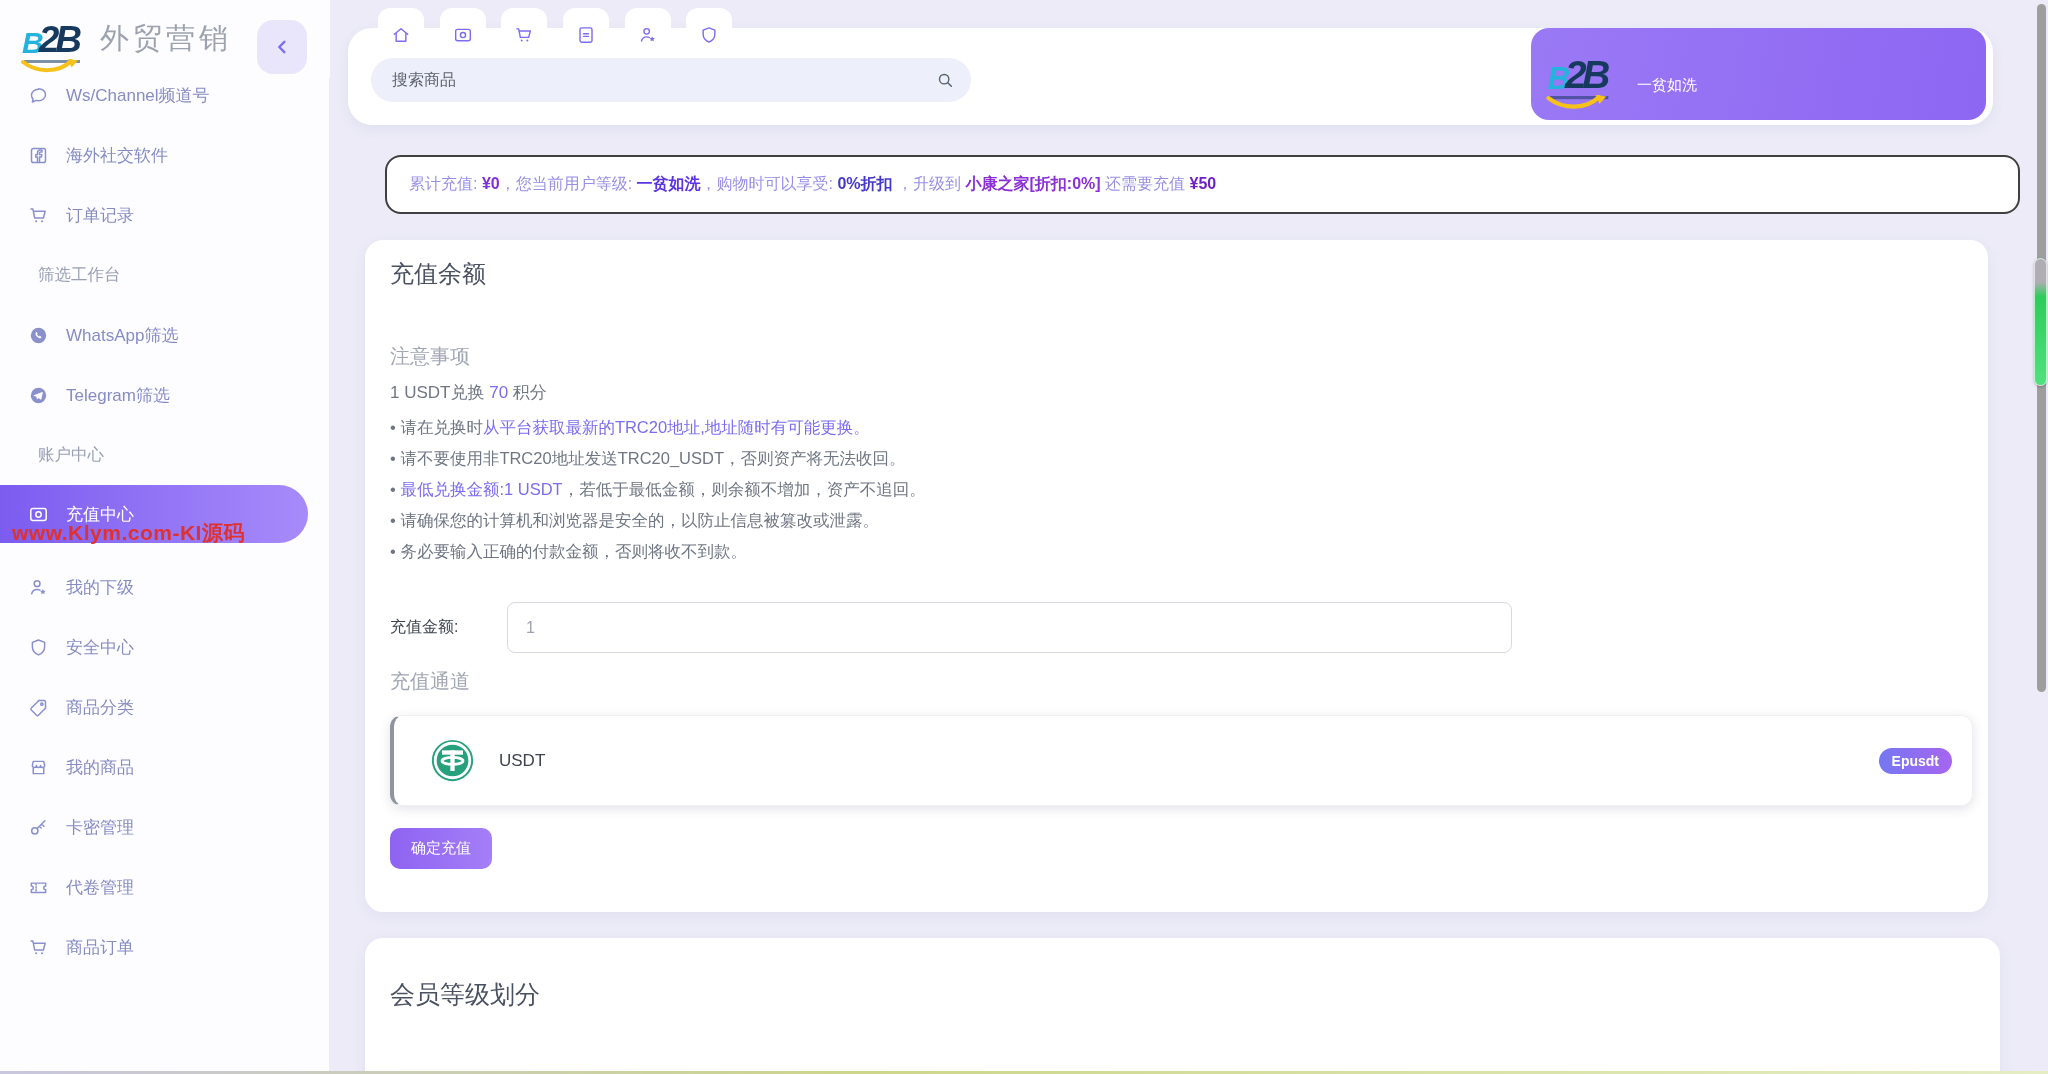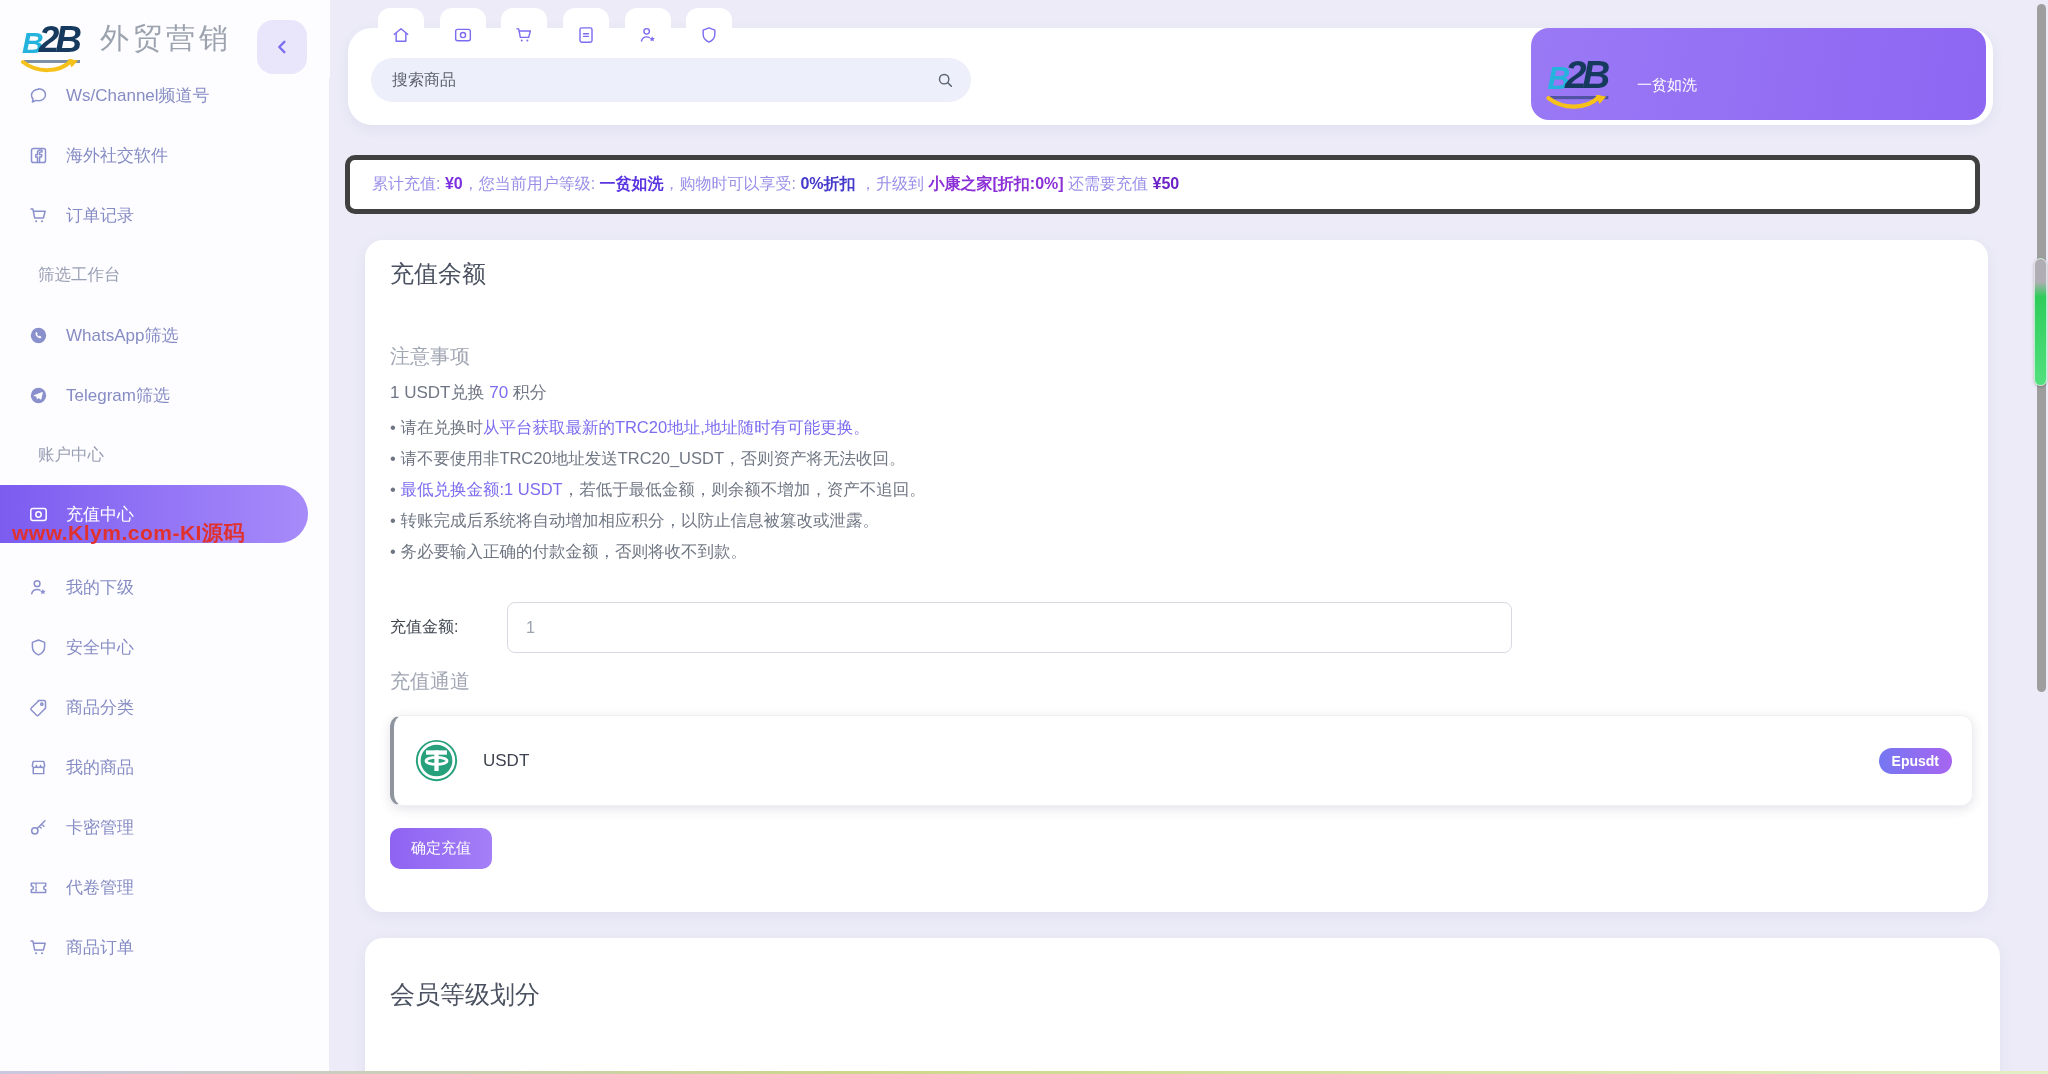--- a/index.html
+++ b/index.html
@@ -58,22 +58,22 @@
                      font-family:"Liberation Sans","DejaVu Sans",sans-serif; }
   .searchbar input::placeholder { color:#5d6470; opacity:1; }
   .search-ic { width:20px; height:20px; color:#55606e; margin-right:16px; cursor:pointer; }
   .user-badge { position:absolute; left:1183px; top:0; width:455px; height:92px;
                 border-radius:18px; background:linear-gradient(100deg,#9a79f5,#8d66f2);
                 display:flex; align-items:center; padding-left:18px; cursor:pointer; }
   .user-badge .b2b-logo { transform:scale(1.05); }
   .user-level { color:#ffffff; font-size:15px; margin-left:26px; margin-top:22px; }
 
   
-  .notice { position:absolute; left:345px; top:155px; width:1635px; height:59px;
-            background:#ffffff; border:5px solid #404040; border-radius:10px;
+  .notice { position:absolute; left:385px; top:155px; width:1635px; height:59px;
+            background:#ffffff; border:2px solid #404040; border-radius:16px;
             display:flex; align-items:center; padding-left:22px; font-size:16px; }
   .np  { color:#998fe8; }
   .nb  { font-weight:bold; }
   .nb1 { color:#7b2fe0; } .nb2 { color:#5a35e0; } .nb3 { color:#4338ca; }
   .nb4 { color:#8b2fd6; } .nb5 { color:#6d21c8; }
 
   
   .main-card { position:absolute; left:365px; top:240px; width:1623px; height:672px;
                background:#ffffff; border-radius:18px;
                box-shadow:0 4px 16px rgba(80,70,150,.06); }
@@ -86,21 +86,21 @@
   .notes li::before { content:"• "; color:#6f7683; }
   .amount-row { position:absolute; left:25px; top:362px; display:flex; align-items:center; }
   .amount-label { width:117px; font-size:16px; color:#3f4650; }
   .amount-input { width:1005px; height:51px; border:1px solid #d7dae0; border-radius:8px;
                   padding-left:18px; font-size:16px; color:#9ca3af; outline:none;
                   font-family:"Liberation Sans","DejaVu Sans",sans-serif; }
   .channel-title { position:absolute; left:25px; top:428px; font-size:20px; color:#a2a7b4; }
   .usdt-card { position:absolute; left:25px; top:475px; width:1583px; height:91px;
                background:#ffffff; border:1px solid #f0f0f4; border-left:4px solid #8f959e;
                border-radius:12px; box-shadow:0 3px 12px rgba(60,60,90,.14);
-               display:flex; align-items:center; padding-left:20px; cursor:pointer; }
+               display:flex; align-items:center; padding-left:36px; cursor:pointer; }
   .tether { width:45px; height:45px; }
   .usdt-name { margin-left:24px; font-size:17px; color:#3c434e; }
   .epusdt-badge { position:absolute; right:20px; top:50%; transform:translateY(-50%);
                   background:linear-gradient(90deg,#7577f2,#a765f0); color:#ffffff;
                   font-size:14px; font-weight:bold; padding:5px 13px; border-radius:14px; }
   .submit-btn { position:absolute; left:25px; top:588px; width:102px; height:41px;
                 border:none; border-radius:10px; color:#ffffff; font-size:15px;
                 background:linear-gradient(90deg,#8e63f2,#a47ff7); cursor:pointer;
                 font-family:Liberation Sans, sans-serif; }
 
@@ -315,21 +315,21 @@
   <div class="main-card">
     <div class="rc-title">充值余额</div>
     <div class="notes-title">注意事项</div>
     <div class="exchange">
       <span>1 USDT兑换 </span><span class="hl">70</span><span> 积分</span>
     </div>
     <ul class="notes">
       <li><span>请在兑换时</span><span class="hl">从平台获取最新的TRC20地址,地址随时有可能更换。</span><span></span></li>
       <li><span>请不要使用非TRC20地址发送TRC20_USDT，否则资产将无法收回。</span><span class="hl"></span><span></span></li>
       <li><span></span><span class="hl">最低兑换金额:1 USDT</span><span>，若低于最低金额，则余额不增加，资产不追回。</span></li>
-      <li><span>转账完成后系统将自动增加相应积分，以防止信息被篡改或泄露。</span><span class="hl"></span><span></span></li>
+      <li><span>请确保您的计算机和浏览器是安全的，以防止信息被篡改或泄露。</span><span class="hl"></span><span></span></li>
       <li><span>务必要输入正确的付款金额，否则将收不到款。</span><span class="hl"></span><span></span></li>
     </ul>
 
     <div class="amount-row">
       <span class="amount-label">充值金额:</span>
       <input class="amount-input" type="text" value="1" style="">
     </div>
 
     <div class="channel-title">充值通道</div>
 

